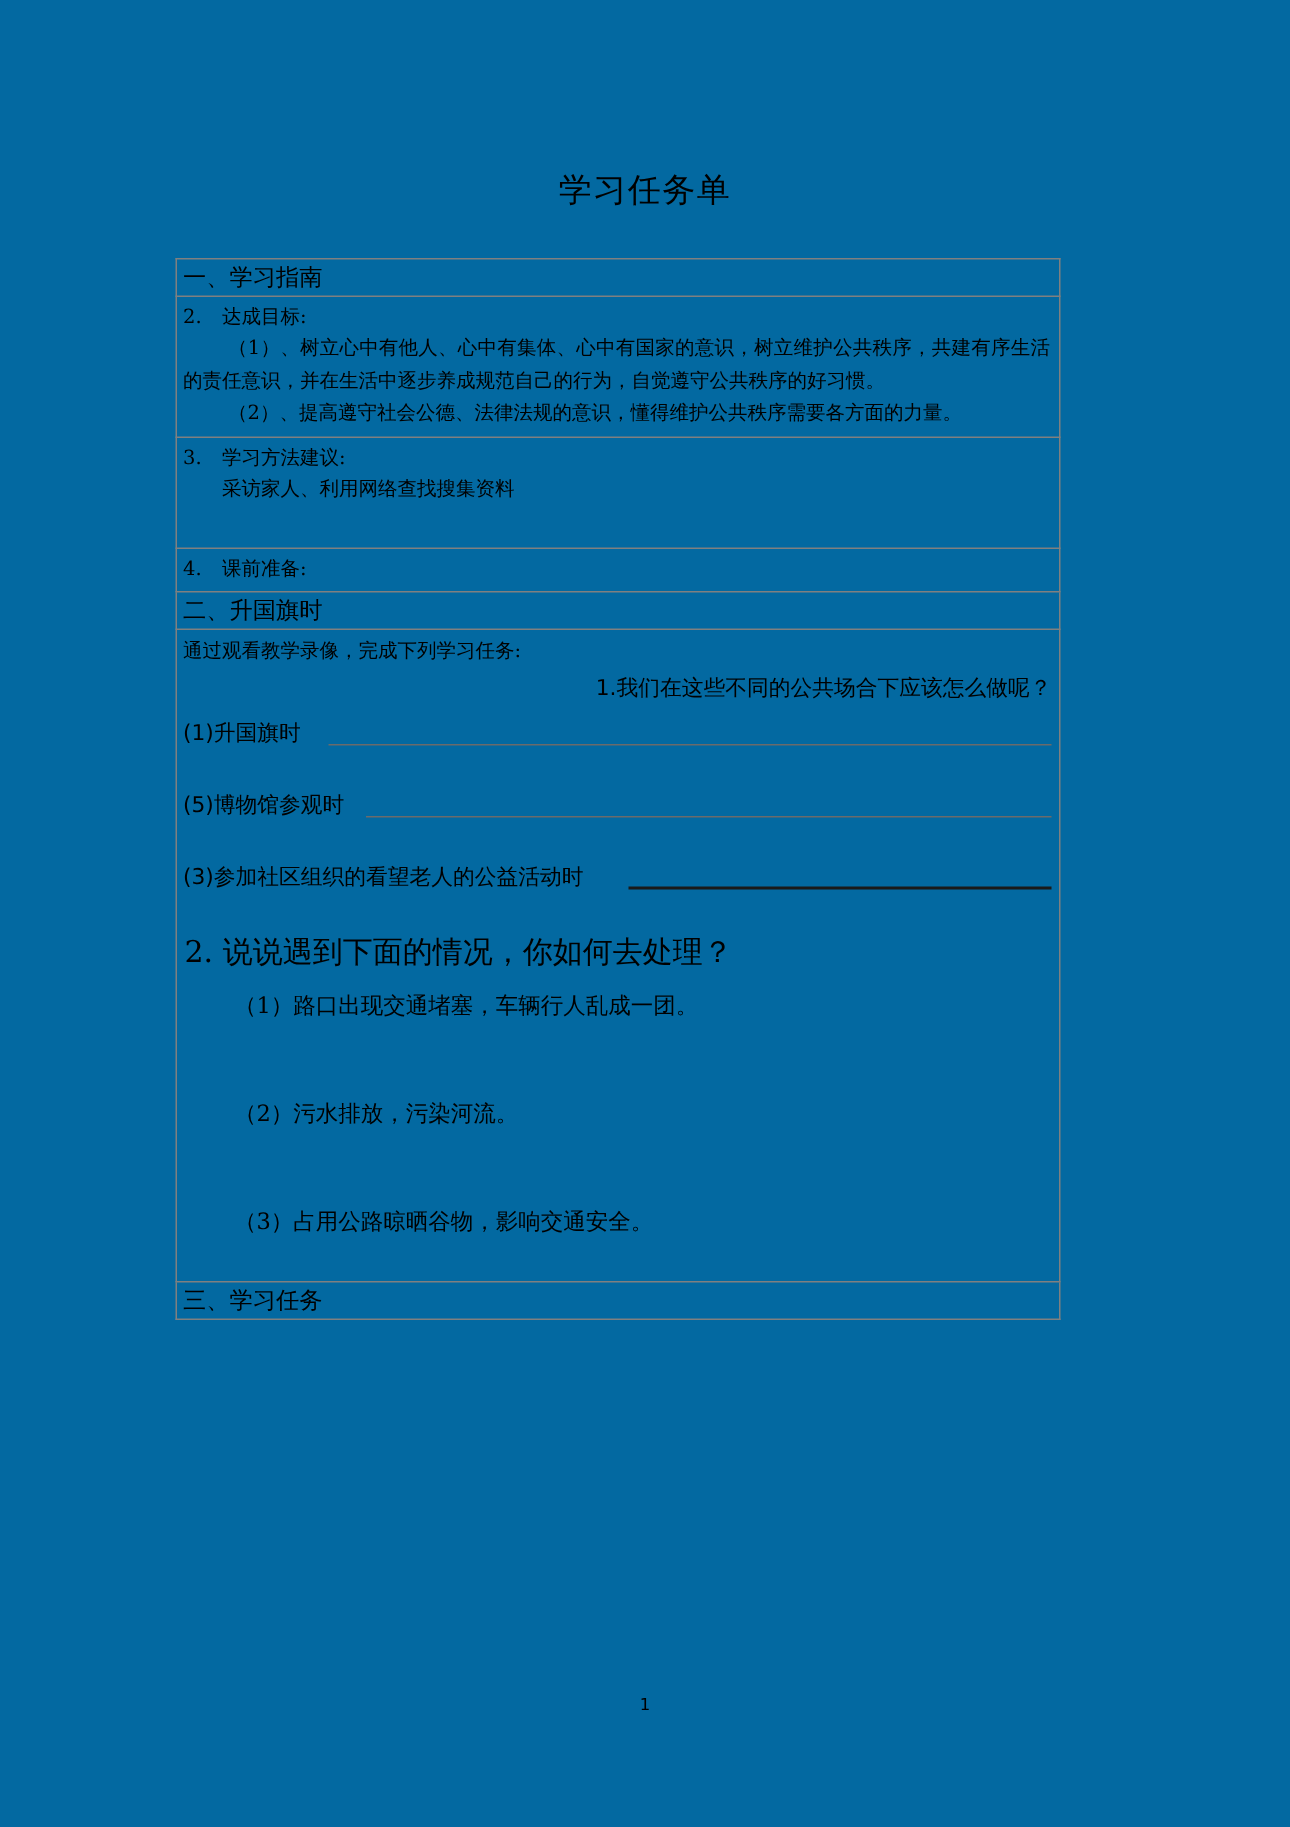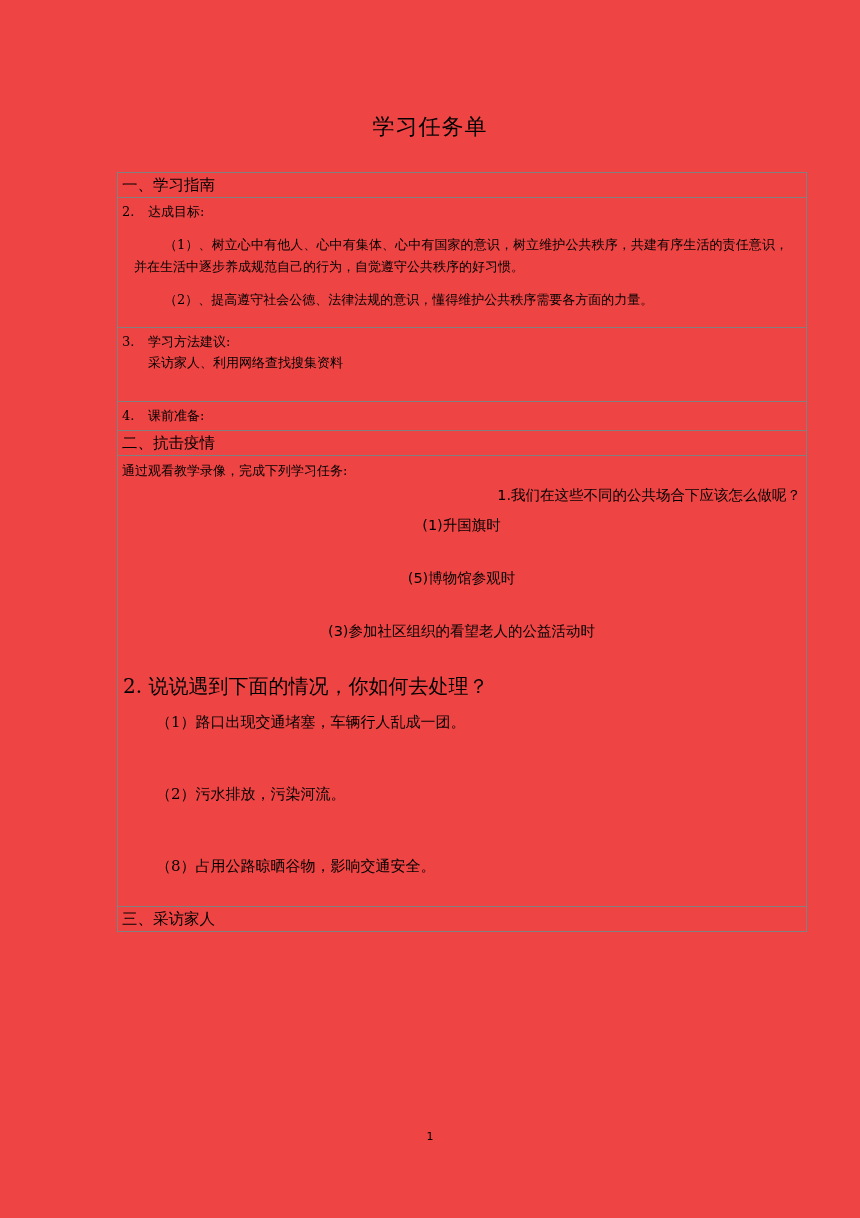--- a/index.html
+++ b/index.html
@@ -14,40 +14,40 @@
     font-family: "DejaVu Serif", "Liberation Serif", serif;
     color: #000000;
     overflow: hidden;
   }
 
   .page {
     position: absolute;
     left: 0; top: 0;
     width: 860px;
     height: 1218px;
-    background: #ef4444;
+    background: #0369a1;
     text-decoration: underline;
   }
 
   .doc-title {
     position: absolute;
     left: 0;
     top: 112px;
     width: 860px;
     text-align: center;
     font-size: 22px;
     letter-spacing: 1px;
     font-family: "DejaVu Serif", "Liberation Serif", serif;
   }
 
   .task-table {
     position: absolute;
     left: 117px;
     top: 172px;
-    width: 690px;
+    width: 590px;
     border-collapse: collapse;
     table-layout: fixed;
   }
   .task-table td {
     border: 1px solid #808080;
     padding: 0;
     vertical-align: top;
   }
 
   .section-head {
@@ -71,21 +71,21 @@
     display: inline-block;
     width: 26px;
   }
 
   .indent-1 { text-indent: 26px; }
   .indent-2 { text-indent: 30px; }
 
   .para {
     font-size: 13px;
     line-height: 21.5px;
-    margin: 12px;
+    margin: 0;
     text-align: justify;
   }
 
   .task-body {
     padding: 4px 5px 6px 4px !important;
   }
   .task-intro {
     font-size: 13px;
     line-height: 21px;
     margin: 0 0 2px 0;
@@ -97,22 +97,21 @@
     margin: 2px 0 1px 0;
     text-indent: 22px;
     text-align: right;
   }
   .fill-row {
     font-family: "DejaVu Sans", "Liberation Sans", sans-serif;
     font-size: 14.5px;
     line-height: 24px;
     margin: 6px 0 0 0;
     display: flex;
-    align-items: center;
-    flex-direction: column;
+    align-items: flex-end;
   }
   .fill-row .lbl { white-space: nowrap; }
   .fill-row .gap-sm { width: 18px; flex: 0 0 auto; }
   .fill-row .gap-md { width: 14px; flex: 0 0 auto; }
   .fill-row .gap-lg { width: 30px; flex: 0 0 auto; }
   .rule {
     flex: 1 1 auto;
     height: 0;
     border-bottom: 1.6px solid #6b6b6b;
     margin-bottom: 4px;
@@ -195,21 +194,21 @@
 
       <tr>
         <td class="cell">
           <div class="numbered">
             <span class="num-label">4.</span><span>课前准备:</span>
           </div>
         </td>
       </tr>
 
       <tr>
-        <td class="section-head">二、抗击疫情</td>
+        <td class="section-head">二、升国旗时</td>
       </tr>
 
       <tr>
         <td class="task-body">
           <p class="task-intro">通过观看教学录像，完成下列学习任务:</p>
           <p class="task-q1">1.我们在这些不同的公共场合下应该怎么做呢？</p>
 
           <div class="fill-row">
             <span class="lbl">(1)升国旗时</span>
             <span class="gap-sm"></span>
@@ -229,26 +228,26 @@
             <span class="gap-lg"></span>
             <span class="rule strong"></span>
           </div>
           <div class="spacer-24"></div>
 
           <p class="task-q2">2. 说说遇到下面的情况，你如何去处理？</p>
           <p class="task-sub">（1）路口出现交通堵塞，车辆行人乱成一团。</p>
           <div class="spacer-24"></div>
           <p class="task-sub">（2）污水排放，污染河流。</p>
           <div class="spacer-24"></div>
-          <p class="task-sub">（8）占用公路晾晒谷物，影响交通安全。</p>
+          <p class="task-sub">（3）占用公路晾晒谷物，影响交通安全。</p>
           <div class="spacer-10"></div>
         </td>
       </tr>
 
       <tr>
-        <td class="section-head">三、采访家人</td>
+        <td class="section-head">三、学习任务</td>
       </tr>
     </tbody>
   </table>
 
   <div class="page-number">1</div>
 
 </div>
 
 </body></html>

